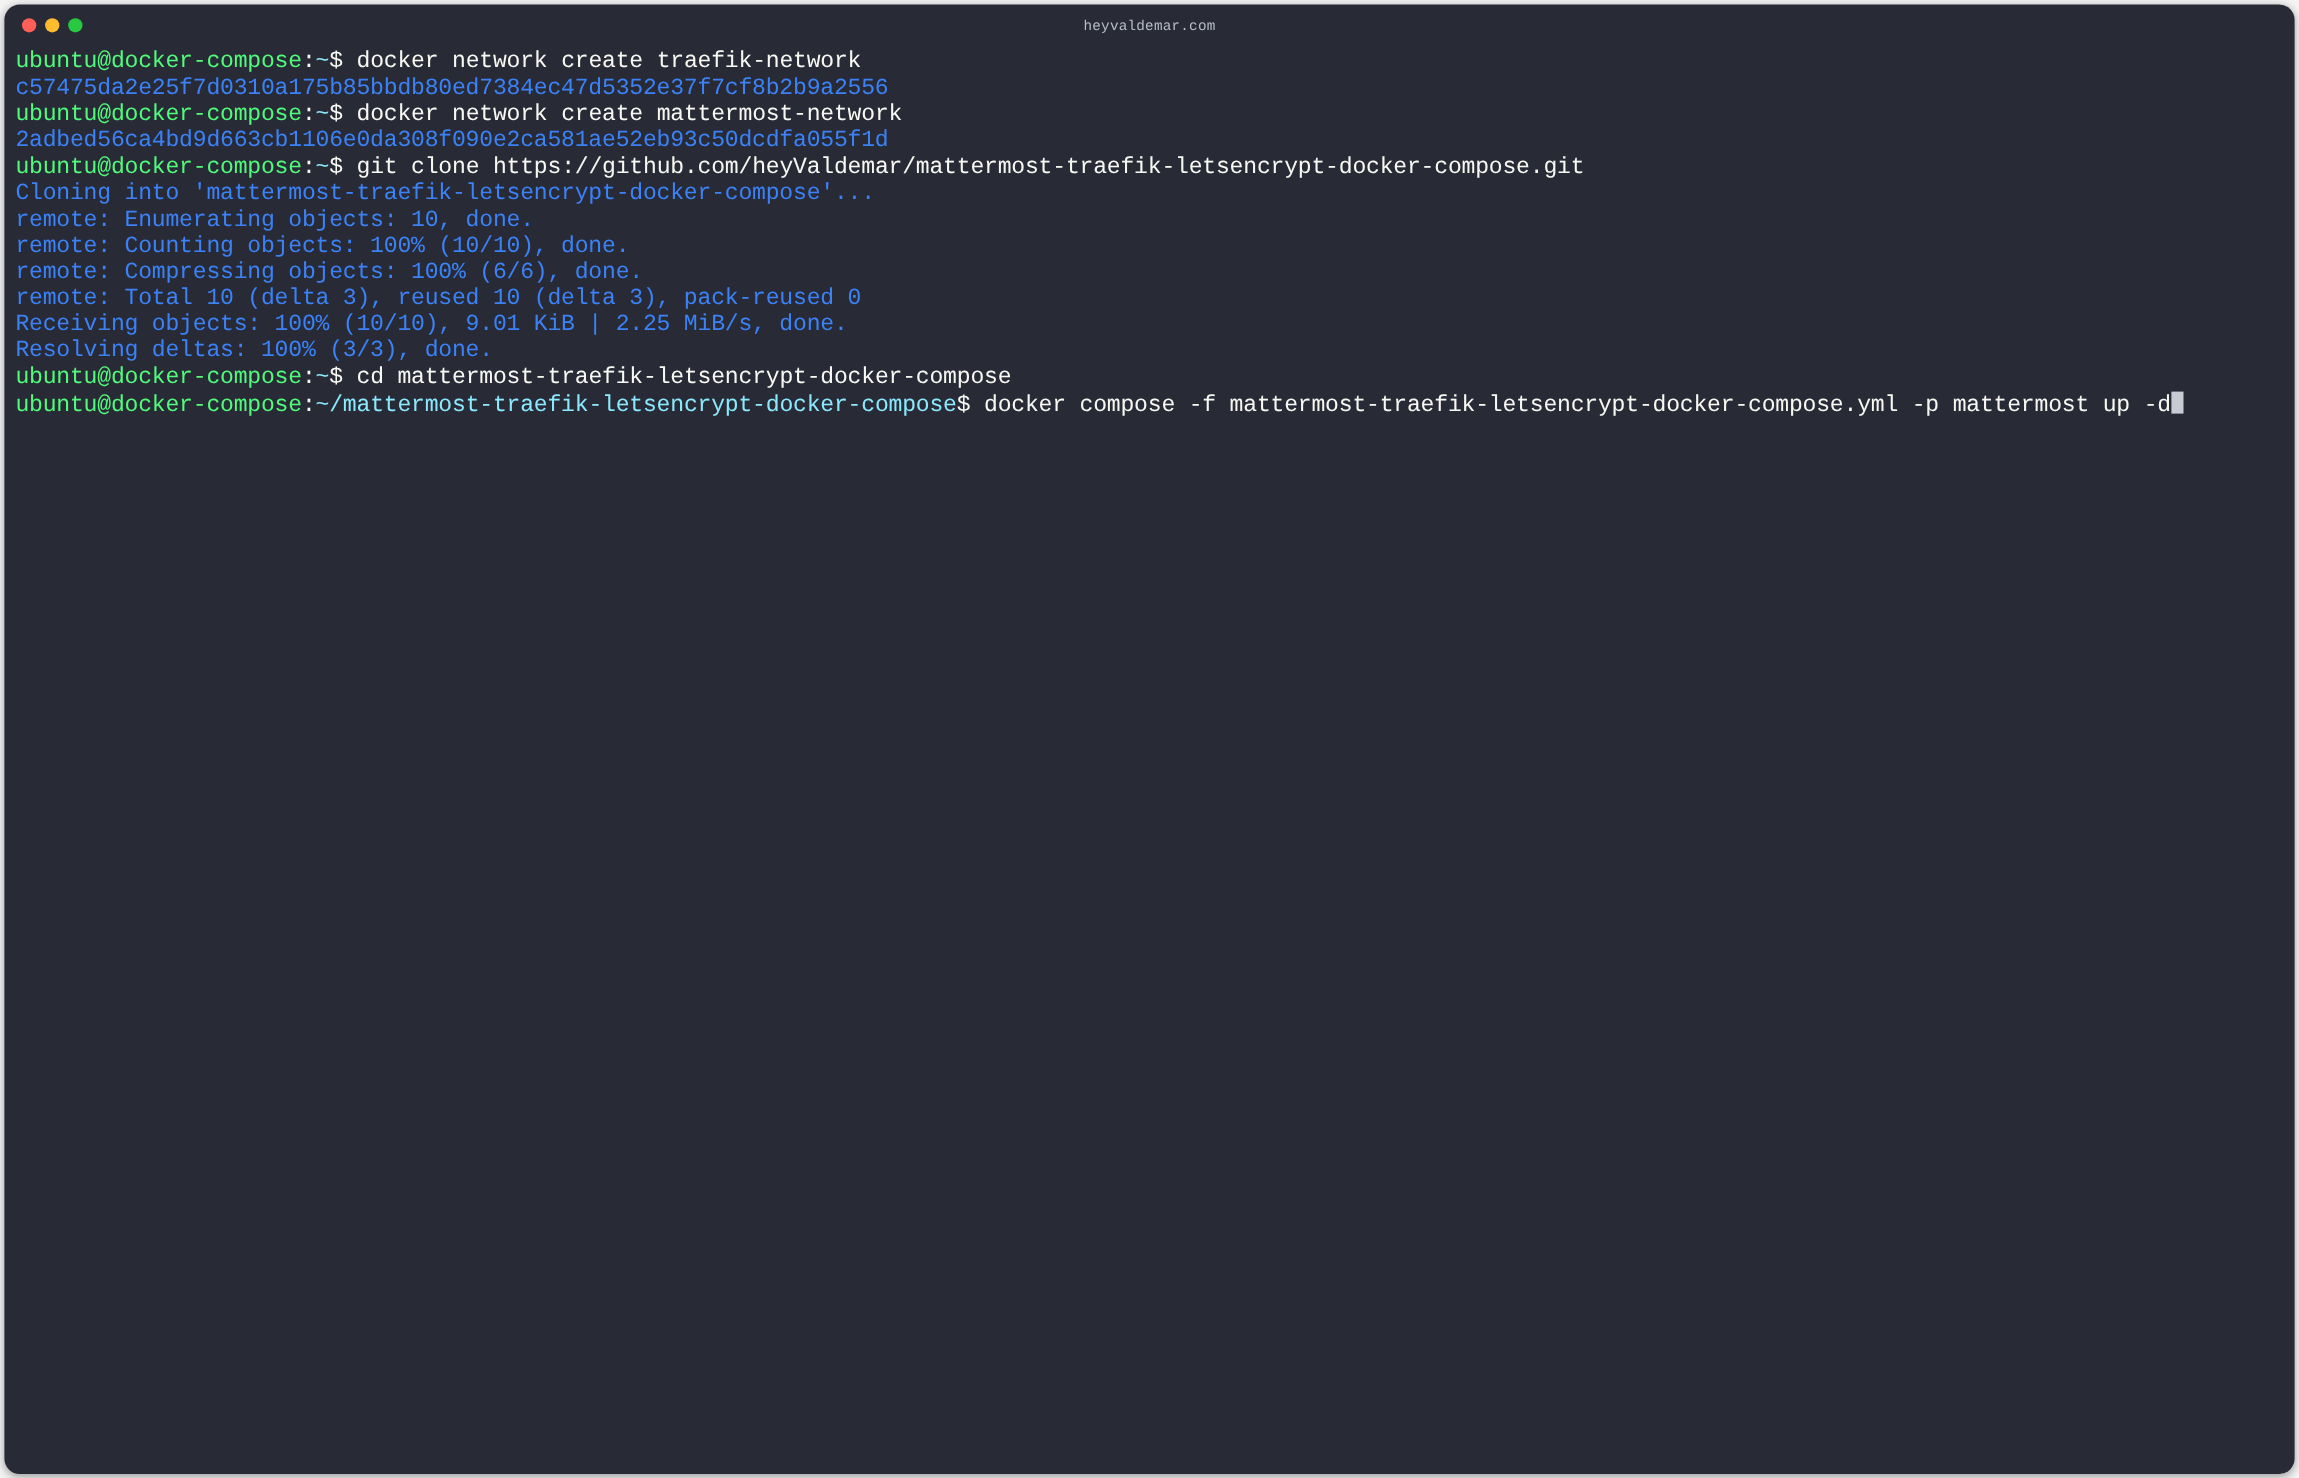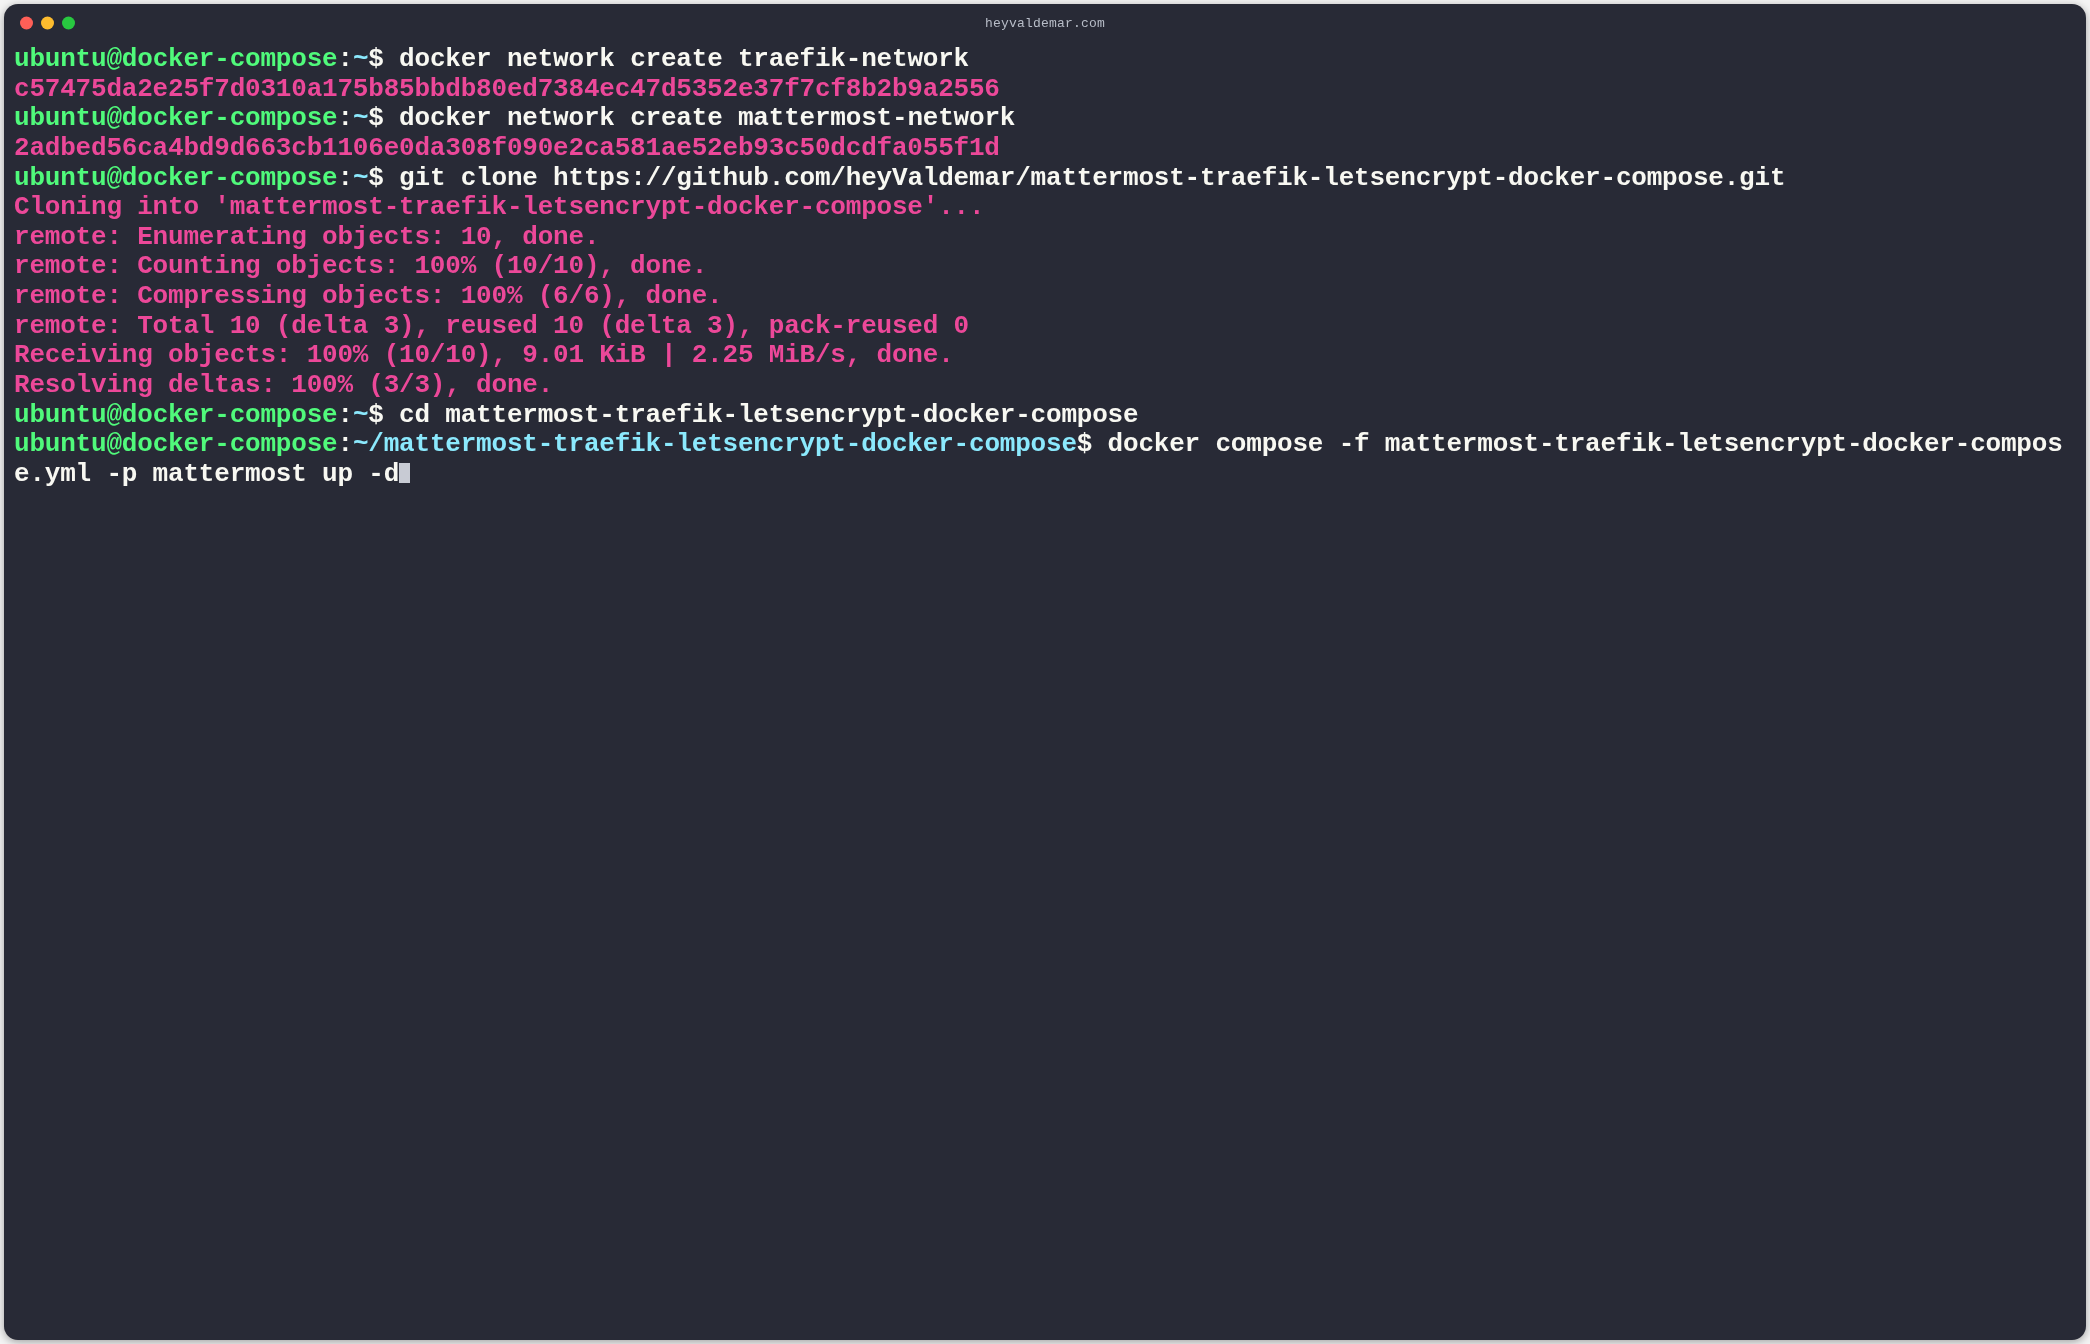--- a/index.html
+++ b/index.html
@@ -28,34 +28,34 @@
   .dot-min  {background:#febc2e;}
   .dot-max  {background:#28c840;}
   .title{
     margin:0 auto;
     font-size:13px;
     color:#b8bdc8;
     letter-spacing:0.2px;
   }
   .terminal{
     padding:3px 10px 10px 10px;
-    font-size:26px;
+    font-size:21px;
     line-height:1.14;
     white-space:pre-wrap;
     word-break:break-all;
-    font-weight:700;
+    font-weight:400;
     letter-spacing:-0.2px;
   }
   .user {color:#50fa7b;}
   .host {color:#50fa7b;}
   .colon{color:#f8f8f2;}
   .path {color:#8be9fd;}
   .dollar{color:#f8f8f2;}
   .cmd  {color:#f8f8f2;}
-  .out  {color:#ec4899;}
+  .out  {color:#3b82f6;}
   .cursor{
     display:inline-block;
     width:11px;height:20px;
     background:#c8cbd4;
     vertical-align:-2px;
   }
 </style>
 </head>
 <body>
 

